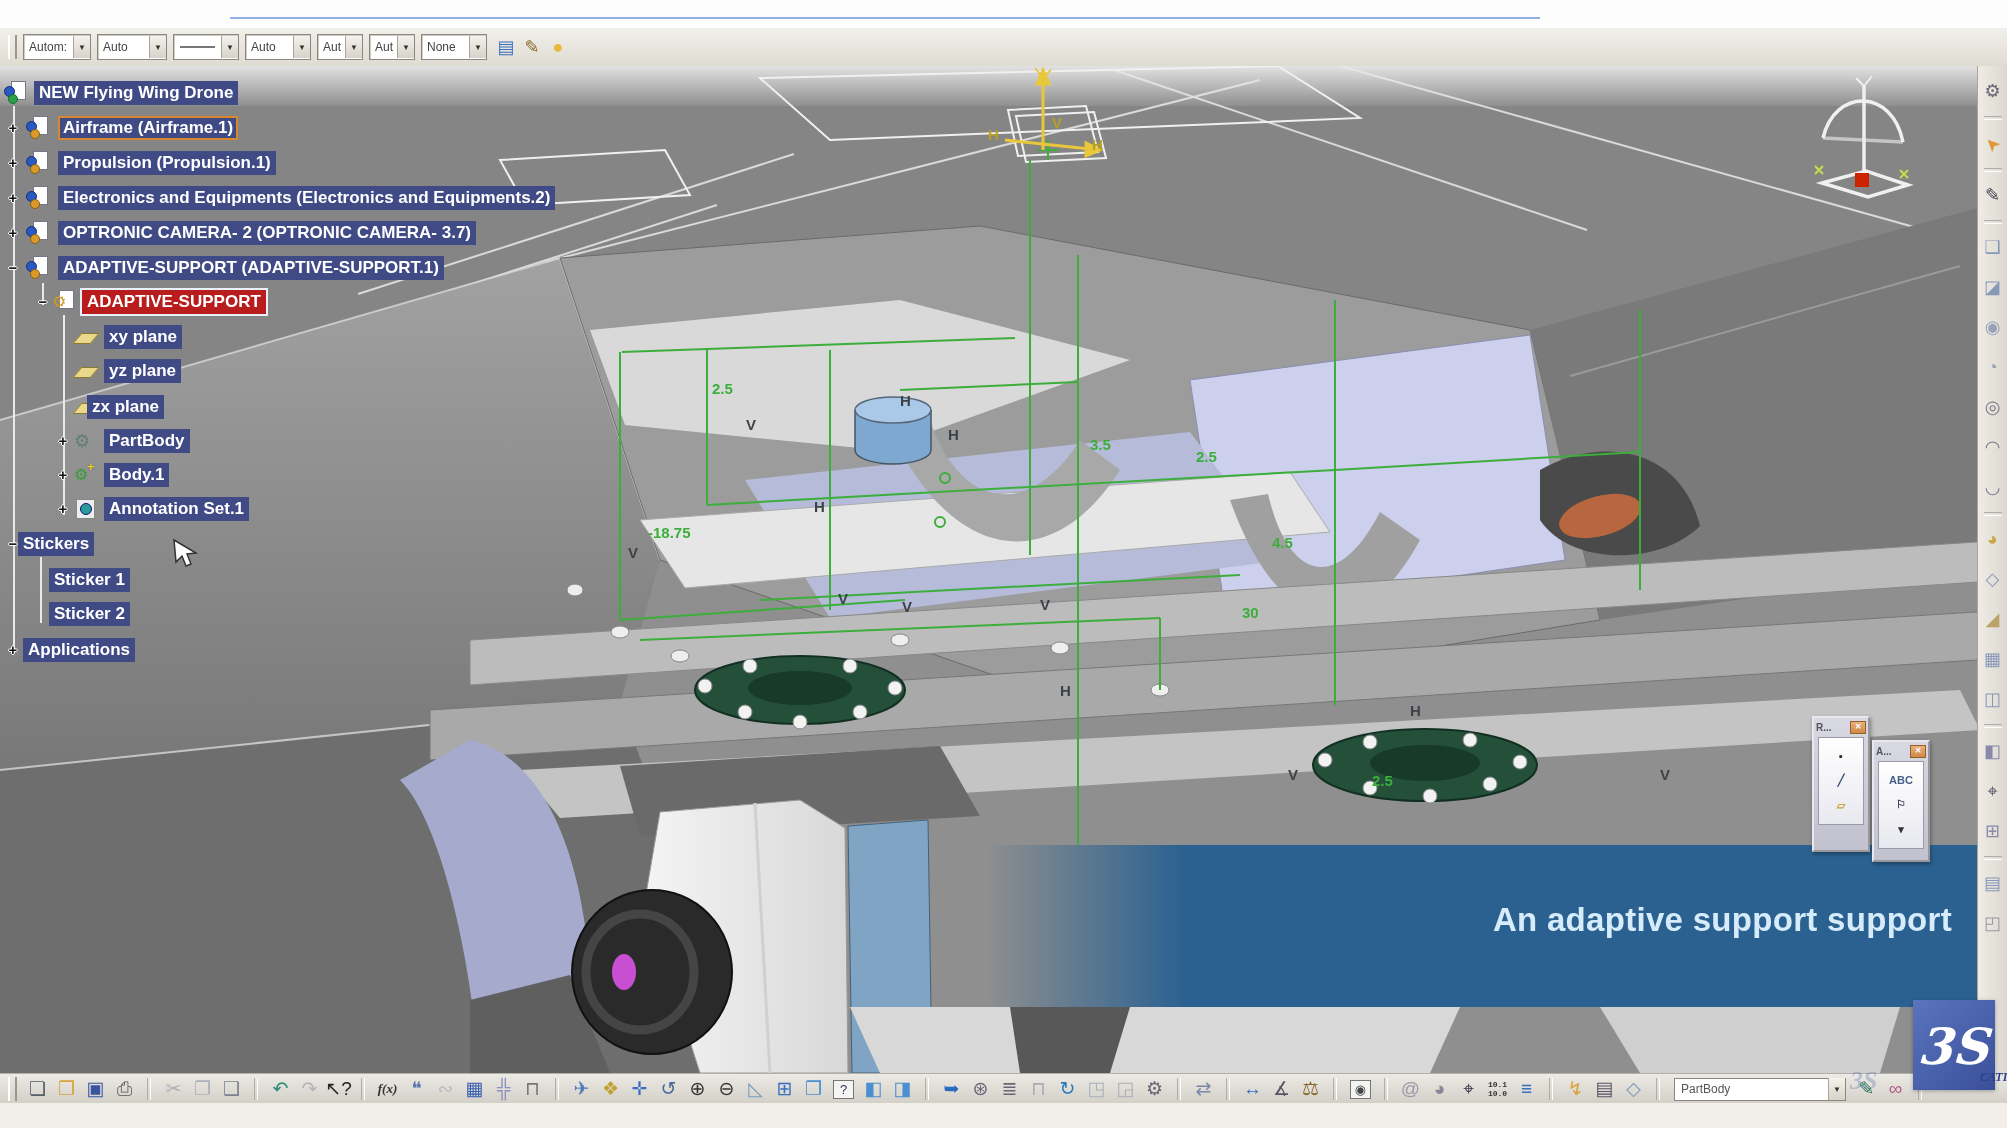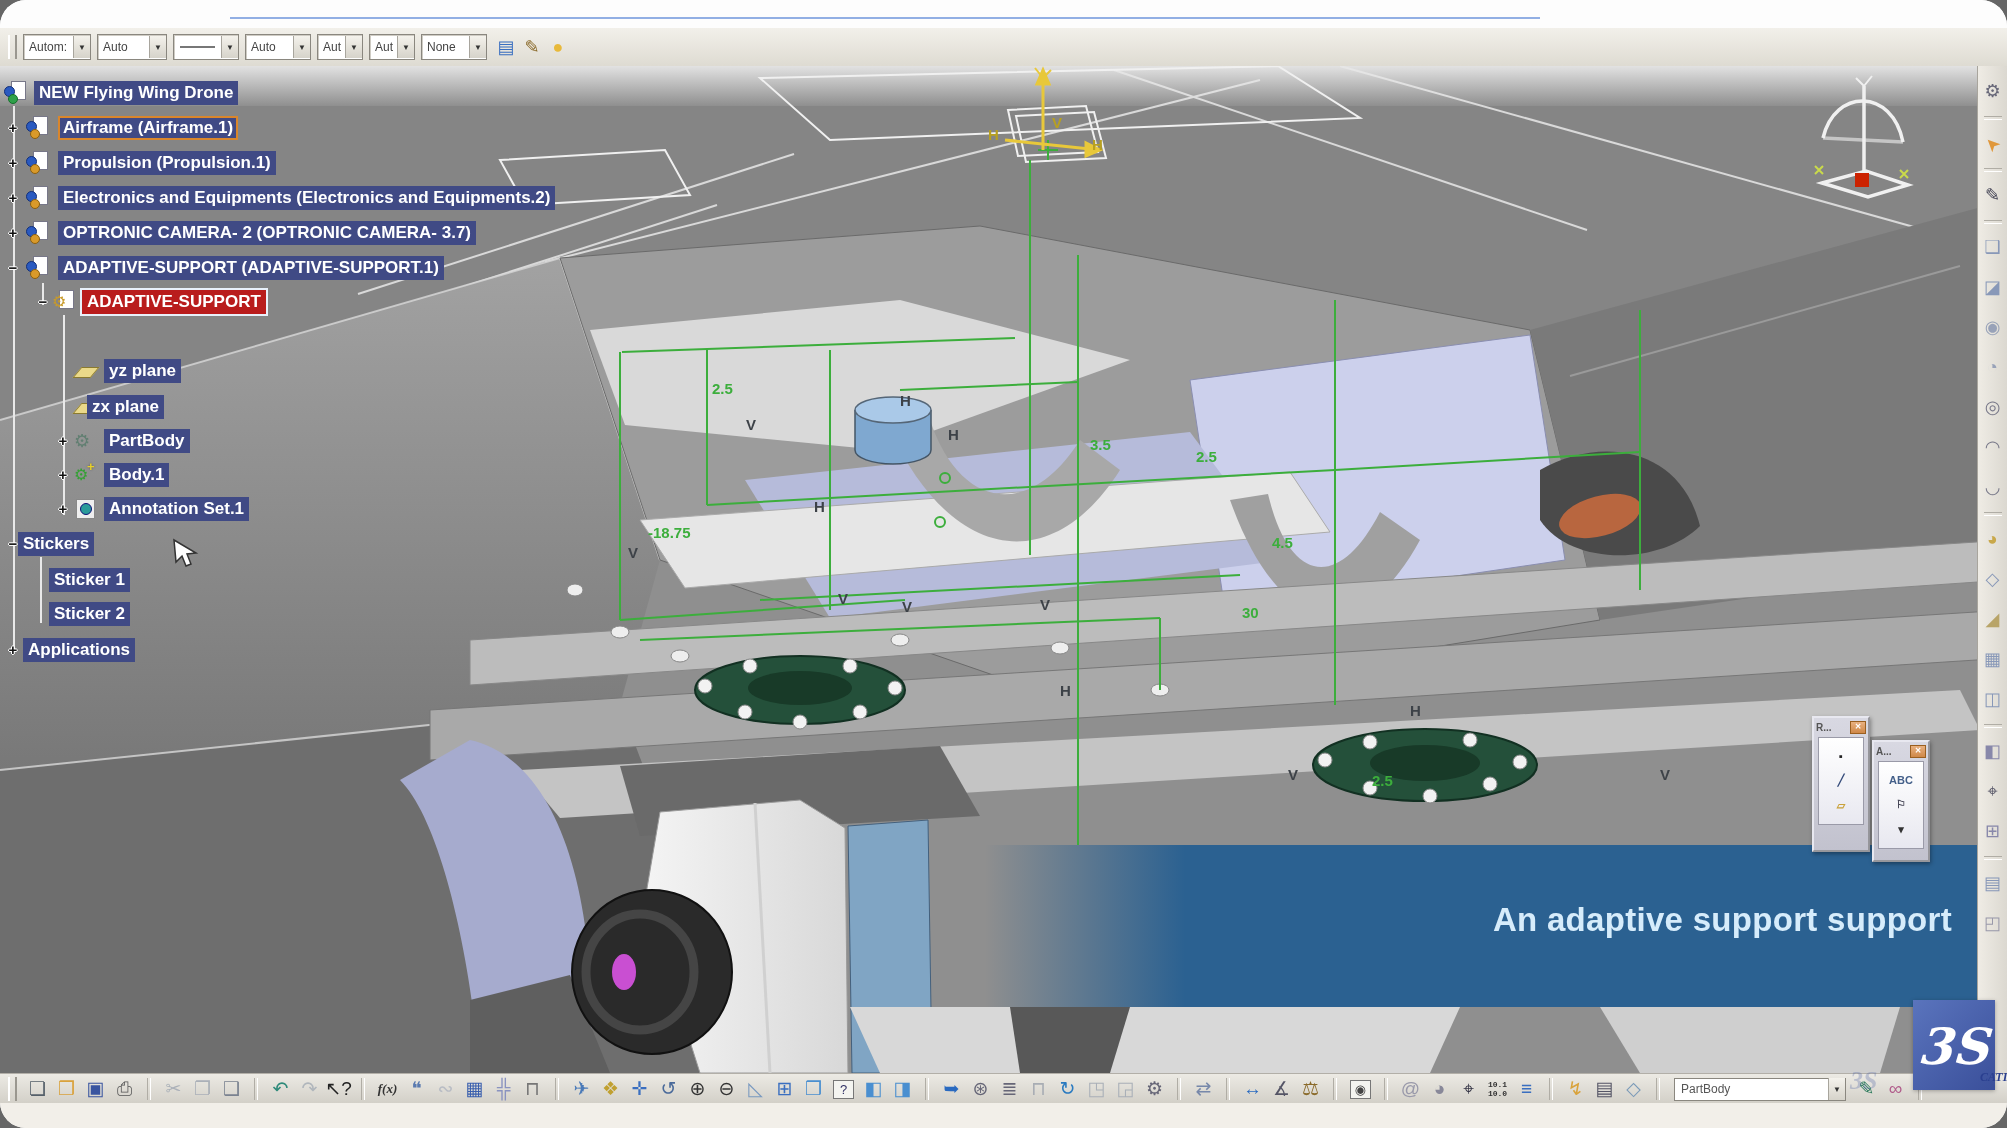--- a/index.html
+++ b/index.html
@@ -1,17 +1,17 @@
 <!DOCTYPE html>
 <html><head>
 <meta charset="utf-8">
 <style>
   html,body{margin:0;padding:0;background:#666;}
   #page{position:relative;width:2007px;height:1128px;overflow:hidden;background:#fff;
-        font-family:"Liberation Sans",sans-serif;border-radius:26px;}
+        font-family:"Liberation Sans",sans-serif;}
   
   #titlebar{position:absolute;left:0;top:0;width:2007px;height:28px;background:#fdfdfd;}
   #titleline{position:absolute;left:230px;top:17px;width:1310px;height:2px;background:#3a6fd0;opacity:.55;}
   
   #gtoolbar{position:absolute;left:0;top:28px;width:2007px;height:38px;
             background:linear-gradient(#f2f0ea,#dedbd2);border-bottom:1px solid #b2afa8;
             display:flex;align-items:center;}
   .tgrip{width:5px;height:24px;margin:0 6px 0 8px;border-left:2px solid #fff;border-right:2px solid #9a978f;}
   .combo{position:relative;height:24px;margin-right:6px;background:#fff;
          border:1px solid #8a877f;box-shadow:inset 1px 1px 0 #cfccc4;display:flex;align-items:center;}
@@ -383,20 +383,26 @@
         </span>
         <span class="tlabel" style="left: 58px; text-align: center;">ADAPTIVE-SUPPORT (ADAPTIVE-SUPPORT.1)</span>
       </div>
       <div class="trow" style="top: 223px;">
         <span class="exp" style="left: 36px;">−</span>
         <span class="ticon" style="left: 52px;">
           <span class="pg"></span>
           <span class="gch" style="color:#c89a2a">⚙</span>
         </span>
         <span class="tlabel edit" style="left: 82px;">ADAPTIVE-SUPPORT</span>
+      </div>
+      <div class="trow" style="top: 258px;">
+        <span class="ticon" style="left: 74px;">
+          <span class="pl"></span>
+        </span>
+        <span class="tlabel" style="left: 104px;">xy plane</span>
       </div>
       <div class="trow" style="top: 292px;">
         <span class="ticon" style="left: 74px;">
           <span class="pl"></span>
         </span>
         <span class="tlabel" style="left: 104px;">yz plane</span>
       </div>
       <div class="trow" style="top: 328px;">
         <span class="ticon" style="left: 74px;">
           <span class="pl"></span>

